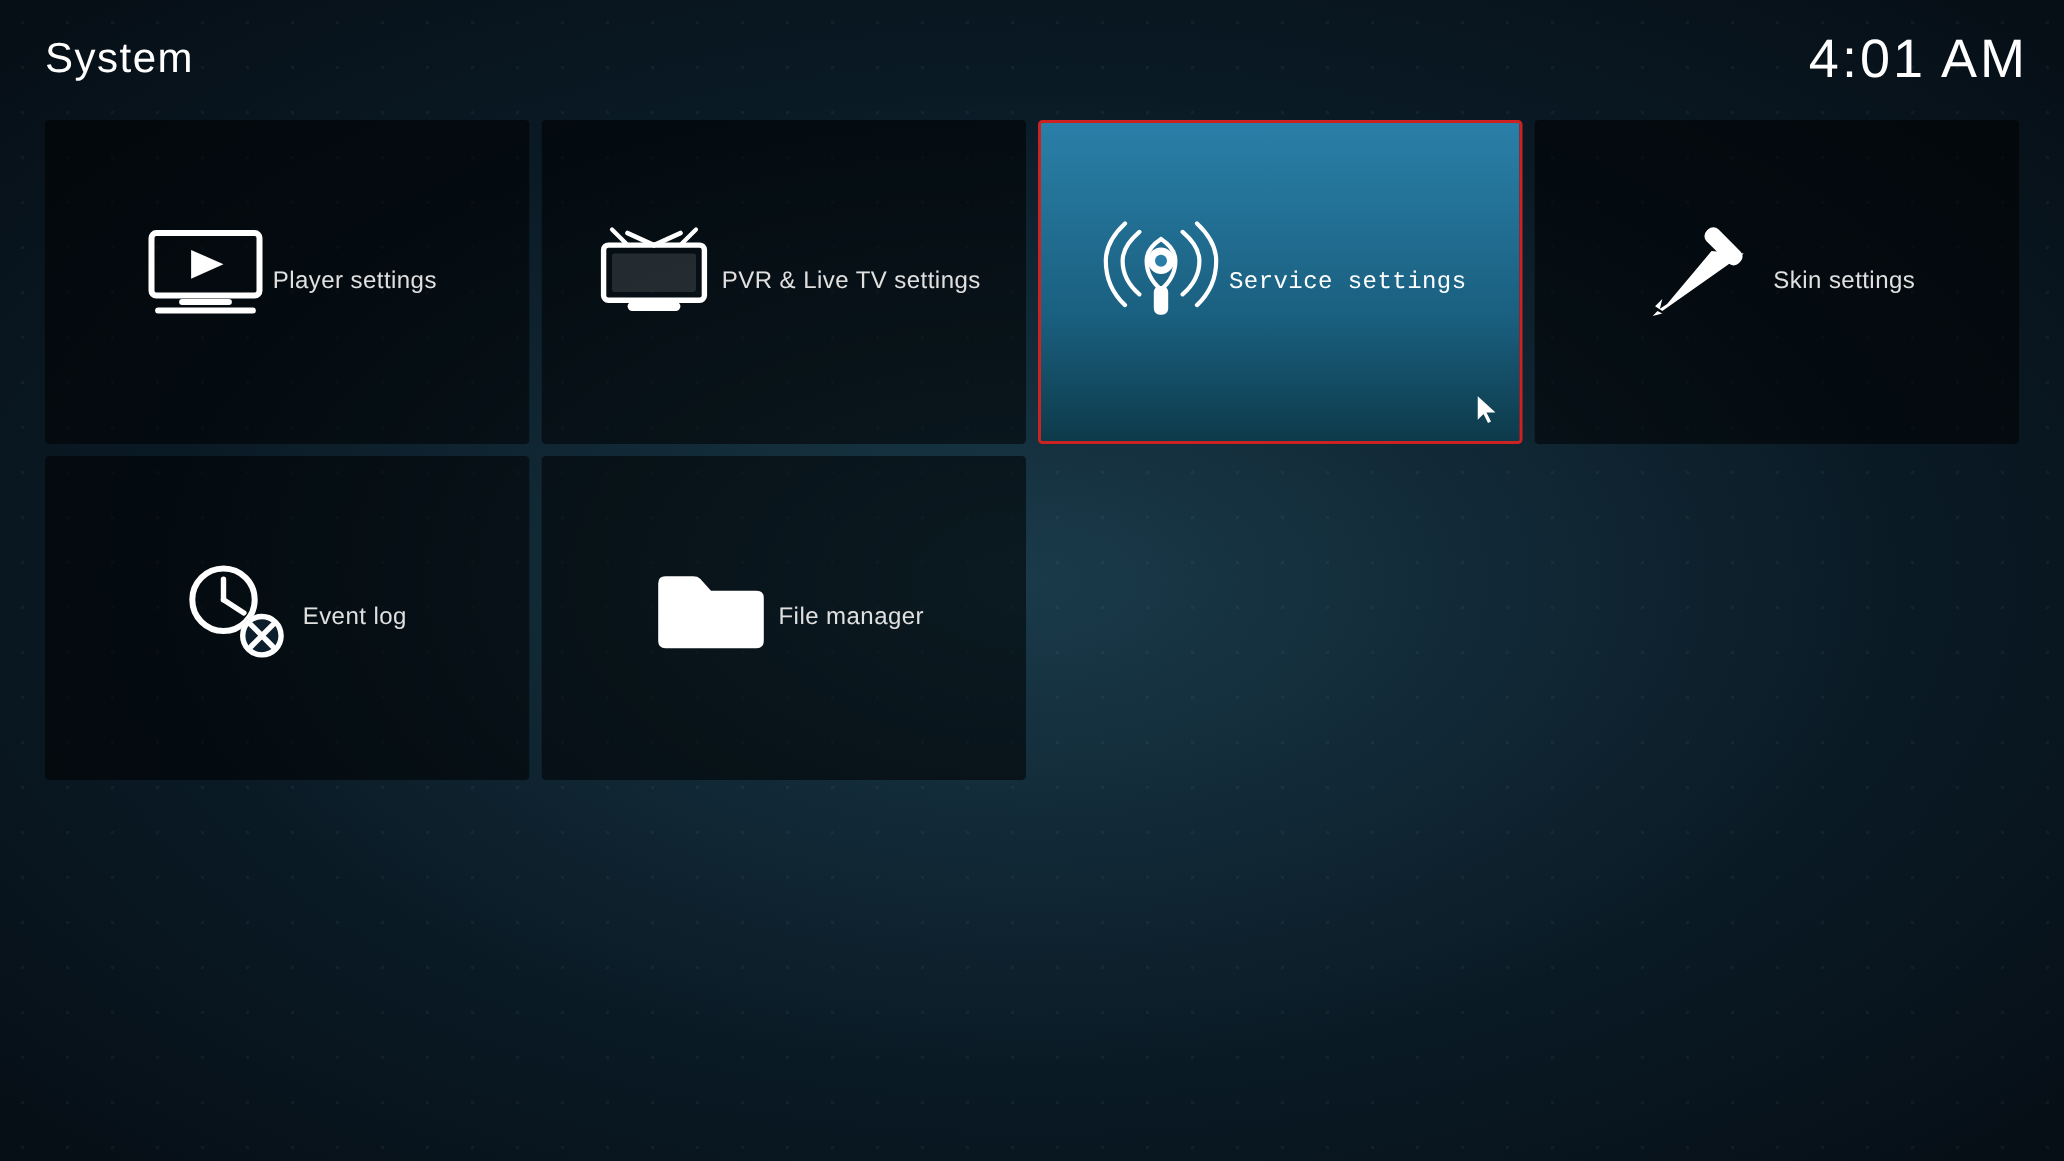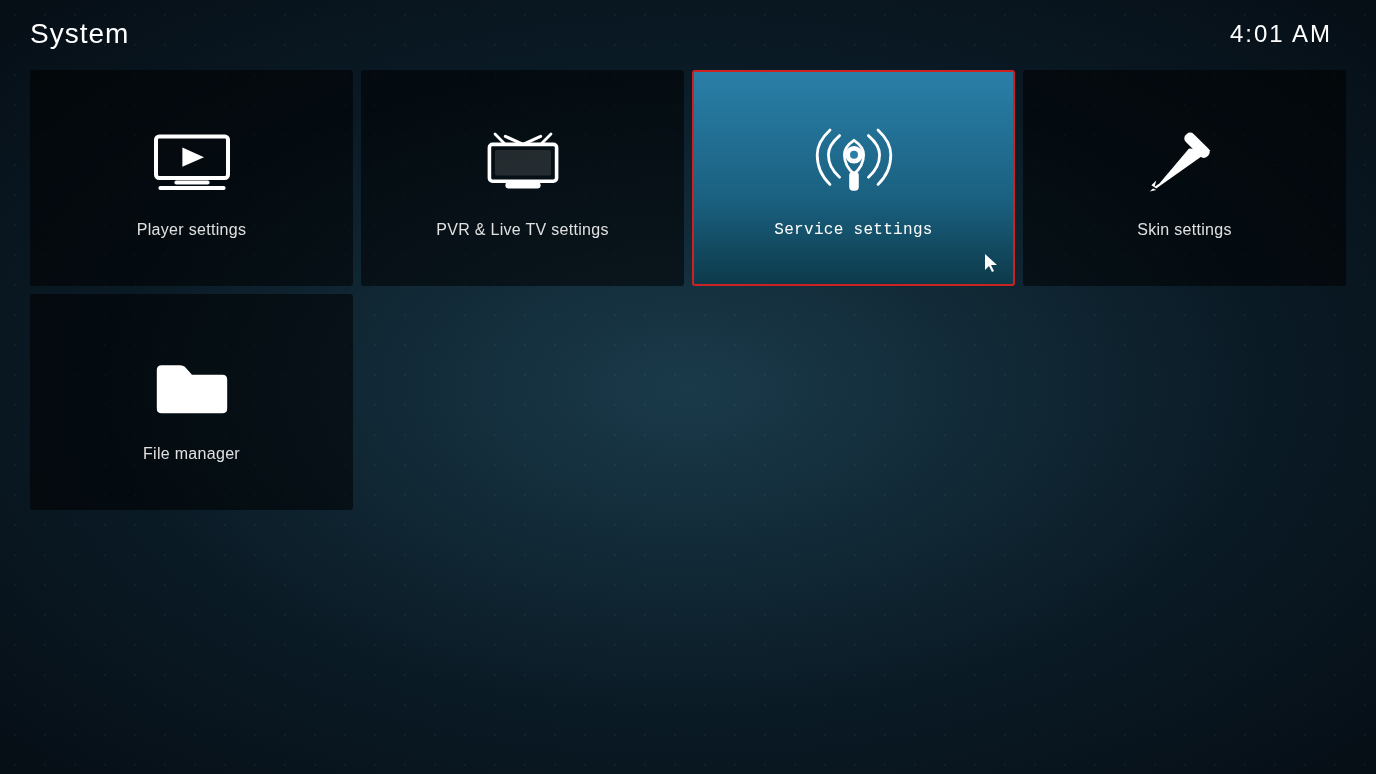--- a/index.html
+++ b/index.html
@@ -23,53 +23,53 @@
       background-image: 
         radial-gradient(circle, rgba(255,255,255,0.04) 1px, transparent 1px);
       background-size: 30px 30px;
       pointer-events: none;
     }
 
     .header {
       display: flex;
       justify-content: space-between;
       align-items: center;
-      padding: 18px 44px 10px 30px;
+      padding: 18px 24px 10px 30px;
       position: relative;
       z-index: 10;
     }
 
     .app-title {
       font-size: 28px;
       font-weight: 300;
       color: #ffffff;
       letter-spacing: 1px;
     }
 
     .clock {
-      font-size: 24px;
+      font-size: 36px;
       font-weight: 300;
       color: #ffffff;
       letter-spacing: 2px;
     }
 
     .grid {
       display: grid;
       grid-template-columns: repeat(4, 1fr);
       grid-template-rows: repeat(3, 1fr);
       gap: 8px;
       padding: 10px 30px 20px 30px;
       height: calc(774px - 80px);
     }
 
     .tile {
       background: rgba(0, 0, 0, 0.55);
       border-radius: 3px;
       display: flex;
-      flex-direction: column;
+      flex-direction: row;
       align-items: center;
       justify-content: center;
       cursor: pointer;
       position: relative;
       transition: background 0.15s;
       border: 2px solid transparent;
     }
 
     .tile.active {
       background: linear-gradient(180deg, #2a7fa8 0%, #1a6080 60%, #0d3a4a 100%);
@@ -171,20 +171,34 @@
         <svg viewBox="0 0 100 90" xmlns="http://www.w3.org/2000/svg" fill="white">
     <rect x="58" y="5" width="14" height="38" rx="6" transform="rotate(-45 65 24)" fill="white"></rect>
     <polygon points="55,28 18,72 12,76 14,68 8,74 14,78 82,30" fill="white"></polygon>
     <polygon points="10,78 6,82 14,80" fill="white"></polygon>
   </svg>
       </div>
       <span class="tile-label">Skin settings</span>
     </div>
     <div class="tile">
       <div class="tile-icon">
+        <svg viewBox="0 0 100 85" xmlns="http://www.w3.org/2000/svg" fill="white">
+    <circle cx="40" cy="36" r="26" fill="none" stroke="white" stroke-width="5"></circle>
+    <line x1="40" y1="19" x2="40" y2="36" stroke="white" stroke-width="4.5" stroke-linecap="round"></line>
+    <line x1="40" y1="36" x2="57" y2="47" stroke="white" stroke-width="4.5" stroke-linecap="round"></line>
+    <circle cx="72" cy="66" r="18" fill="#0d1f2d"></circle>
+    <circle cx="72" cy="66" r="16" fill="none" stroke="white" stroke-width="4.5"></circle>
+    <line x1="63" y1="57" x2="81" y2="75" stroke="white" stroke-width="4.5" stroke-linecap="round"></line>
+    <line x1="81" y1="57" x2="63" y2="75" stroke="white" stroke-width="4.5" stroke-linecap="round"></line>
+  </svg>
+      </div>
+      <span class="tile-label">Event log</span>
+    </div>
+    <div class="tile">
+      <div class="tile-icon">
         <svg viewBox="0 0 100 76" xmlns="http://www.w3.org/2000/svg" fill="white">
     <path d="M6 22 L6 66 Q6 72 12 72 L88 72 Q94 72 94 66 L94 30 Q94 24 88 24 L50 24 L41 14 Q39 12 35 12 L12 12 Q6 12 6 18 Z" fill="white"></path>
   </svg>
       </div>
       <span class="tile-label">File manager</span>
     </div>
     <div style="background: transparent; border: none;"></div>
   </div>
 
 </body></html>

